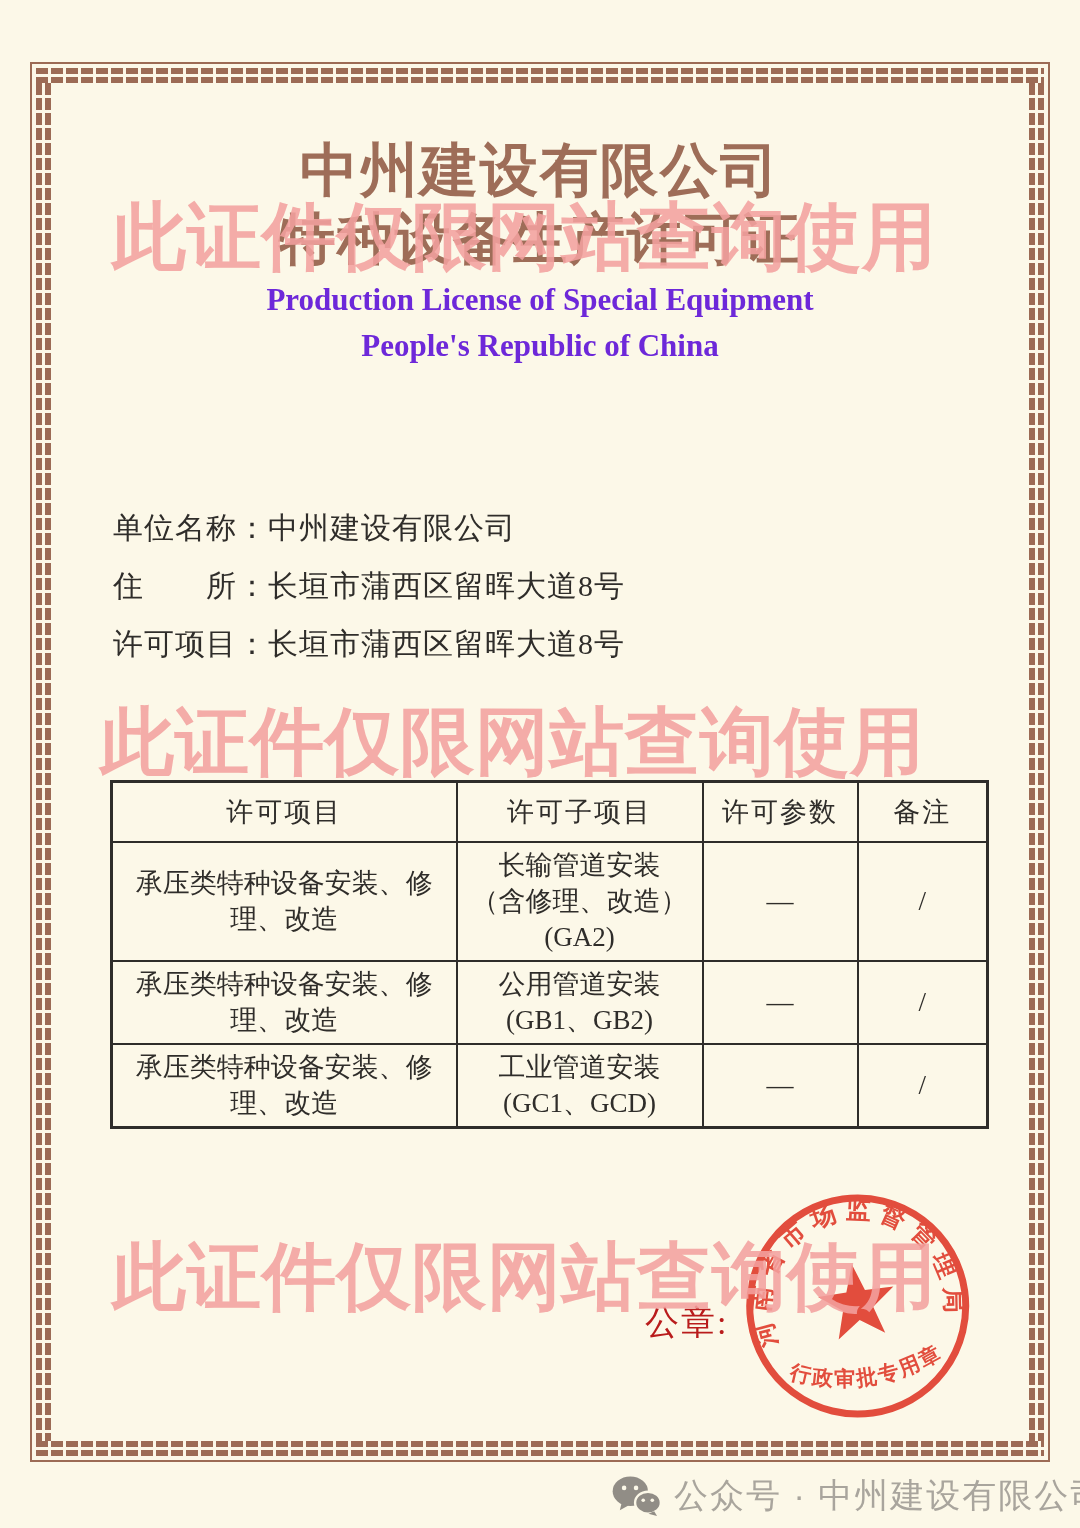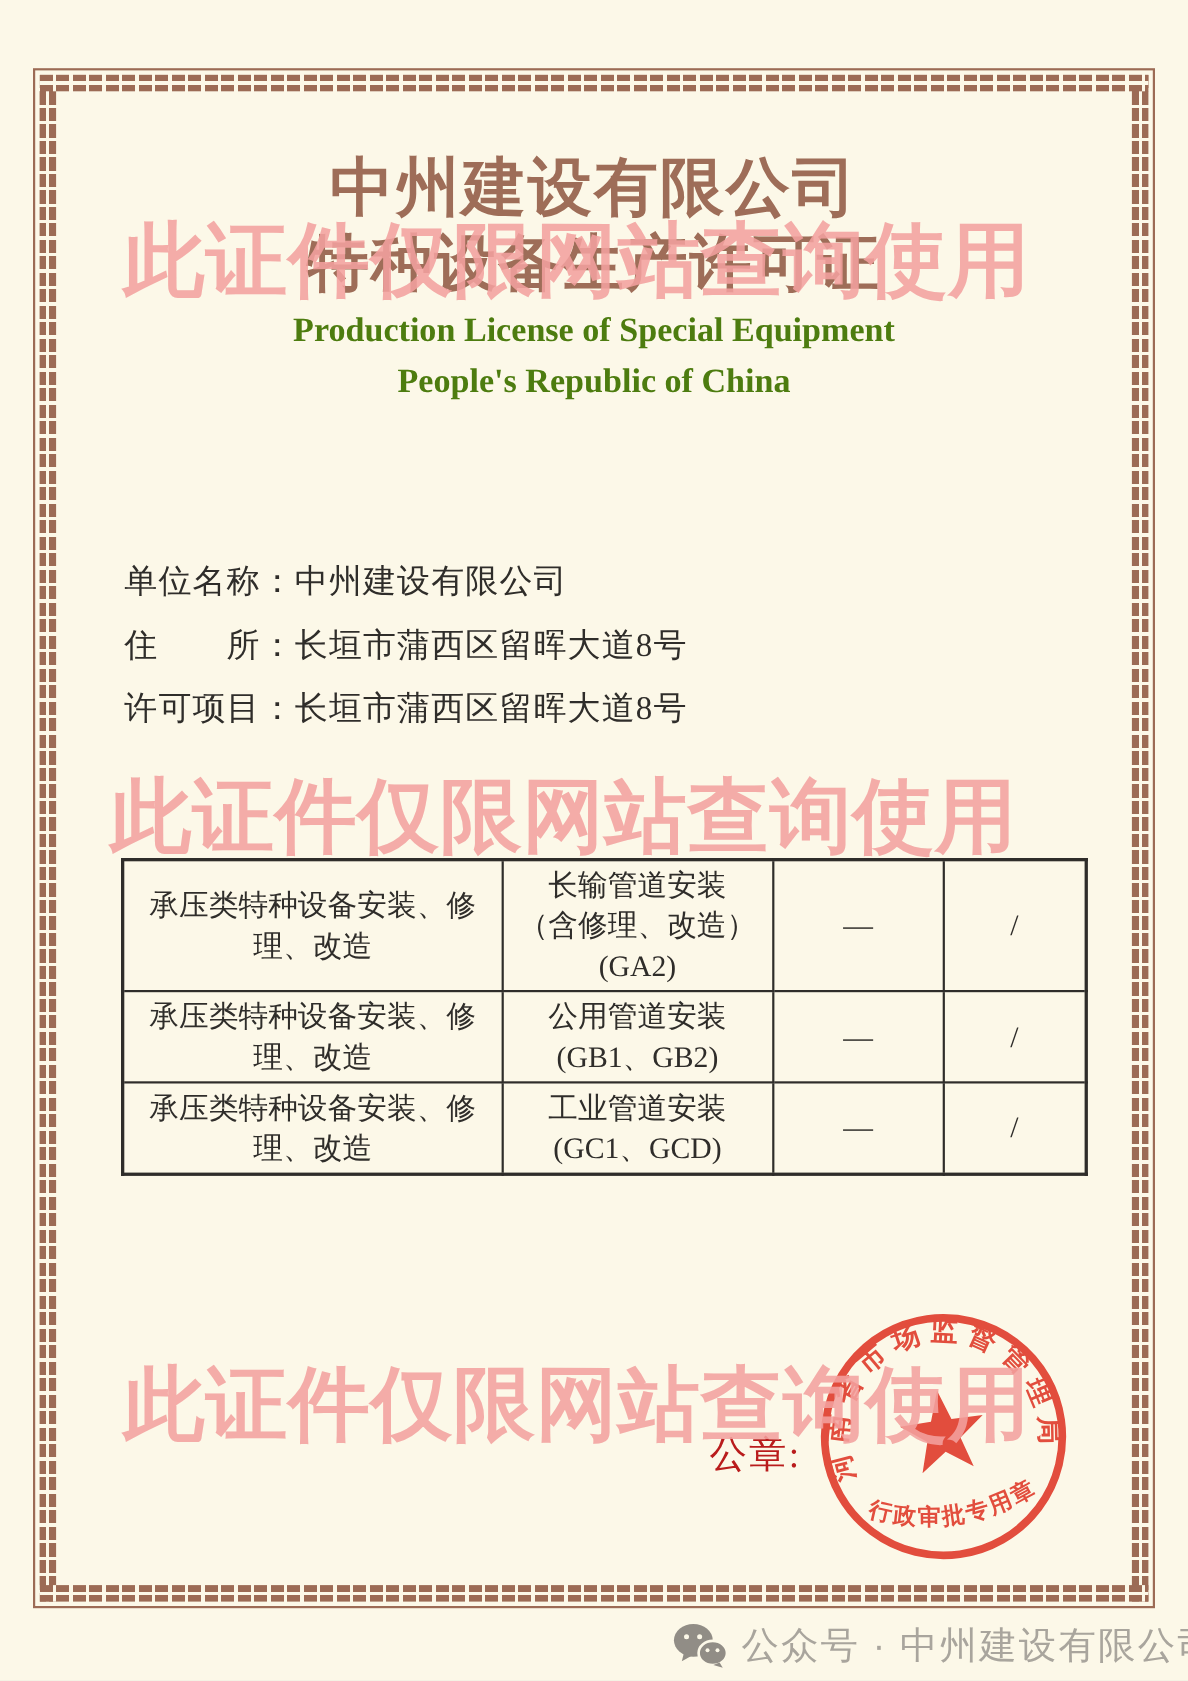--- a/index.html
+++ b/index.html
@@ -32,21 +32,21 @@
 
   
   .title-cn {
     position:absolute; left:30px; right:30px; text-align:center;
     color:#9e6d58; font-weight:bold; letter-spacing:2px;
   }
   .title-cn.l1 { top:132px; font-size:58px; }
   .title-cn.l2 { top:202px; font-size:56px; }
   .title-en {
     position:absolute; left:30px; right:30px; text-align:center;
-    color:#4d7c0f; font-weight:bold; font-size:31px;
+    color:#6d28d9; font-weight:bold; font-size:31px;
   }
   .title-en.l1 { top:282px; }
   .title-en.l2 { top:328px; }
 
   .license-no { position:absolute; left:598px; top:392px; font-size:29px; letter-spacing:1px; }
 
   
   .field { position:absolute; left:113px; font-size:30px; letter-spacing:1px; }
   .field.f0 { top:508px; } .field.f1 { top:566px; } .field.f2 { top:624px; }
   .approval-note { position:absolute; left:113px; top:735px; font-size:27px; letter-spacing:1px; }
@@ -132,20 +132,26 @@
 
 
   <table class="lic-table">
     <colgroup>
       <col class="col-item">
         <col class="col-sub">
         <col class="col-param">
         <col class="col-remark">
     </colgroup>
     <tbody>
+        <tr>
+      <th>许可项目</th>
+      <th>许可子项目</th>
+      <th>许可参数</th>
+      <th>备注</th>
+    </tr>
     <tr class="row1">
       <td>承压类特种设备安装、修
 理、改造</td>
       <td>长输管道安装
 （含修理、改造）
 (GA2)</td>
       <td>—</td>
       <td>/</td>
     </tr>
     <tr class="row2">

